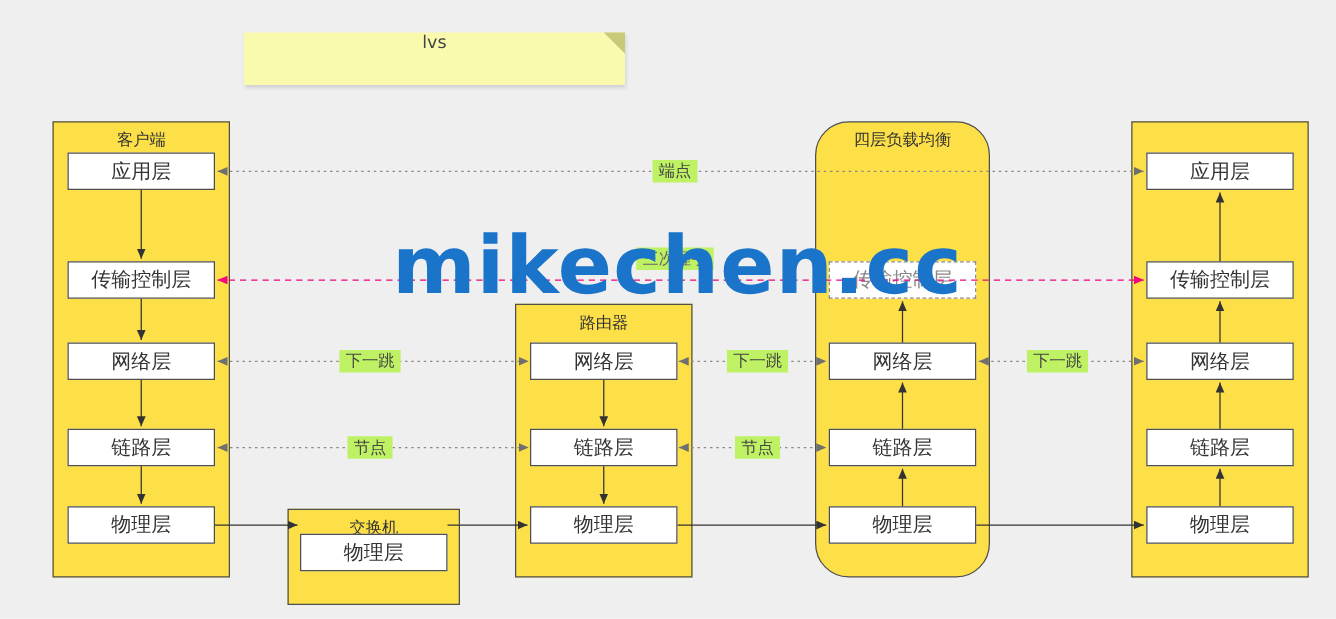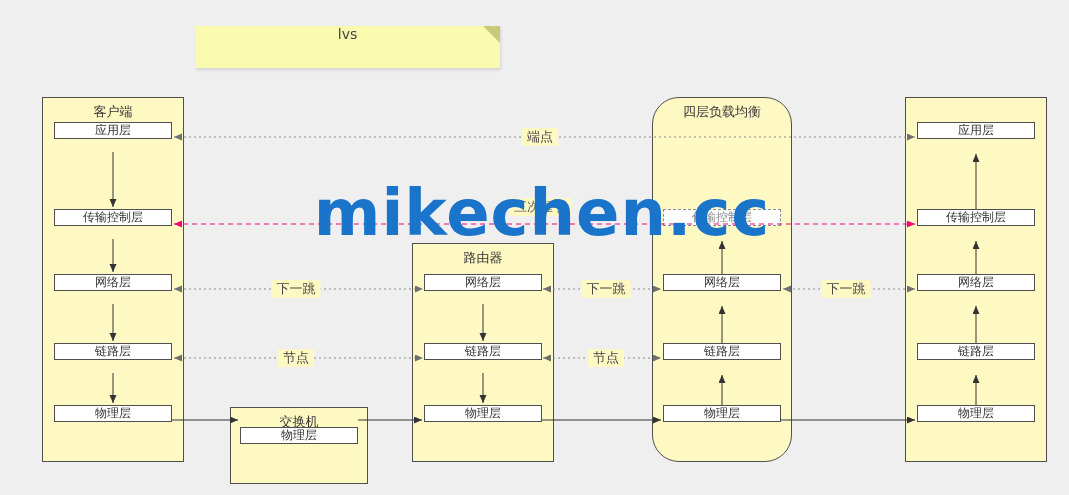--- a/index.html
+++ b/index.html
@@ -15,46 +15,46 @@
     display:flex; justify-content:center; z-index:2;
   }
   .note-fold {
     position:absolute; top:0; right:0; width:0; height:0;
     border-top:17px solid #c9c97a; border-left:17px solid transparent;
   }
   .note-text { font-size:14px; color:#444; }
 
   
   .node {
-    position:absolute; background:#fef9c3; border:1px solid #4f4f4f;
+    position:absolute; background:#fde047; border:1px solid #4f4f4f;
     box-sizing:border-box; z-index:1;
   }
   .node-title {
     position:absolute; top:5px; left:0; right:0; text-align:center;
     font-size:13px; color:#333;
   }
   .layer-box {
-    position:absolute; width:118px; height:17px; box-sizing:border-box;
+    position:absolute; width:118px; height:30px; box-sizing:border-box;
     background:#fff; border:1px solid #4f4f4f;
     display:flex; align-items:center; justify-content:center;
-    font-size:12px; color:#333;
+    font-size:16px; color:#333;
   }
   .layer-box.dashed { border:1px dashed #8a8a8a; color:#888; }
 
   
   .wires { position:absolute; left:0; top:0; z-index:3; pointer-events:none; }
   .wires line.dark  { stroke:#333; stroke-width:1; }
   .wires line.dot   { stroke:#8a8a8a; stroke-width:1; stroke-dasharray:2 3; }
   .wires line.pink  { stroke:#f0047f; stroke-width:1; stroke-dasharray:5 4; }
   .wires line.solid { stroke:#333; stroke-width:1; }
 
   
   .edge-label {
     position:absolute; transform:translate(-50%,-50%);
-    background:#fef9c3; padding:0 5px; font-size:13px; color:#444;
+    background:#bef264; padding:0 5px; font-size:13px; color:#444;
     z-index:4; white-space:nowrap;
   }
   .edge-label.gray { color:#666; }
 
   
   .watermark {
     position:absolute; left:542px; top:213px; transform:translate(-50%,-50%);
     font-size:64px; font-weight:bold; color:#1a74c9; letter-spacing:1px;
     z-index:5; white-space:nowrap;
   }

